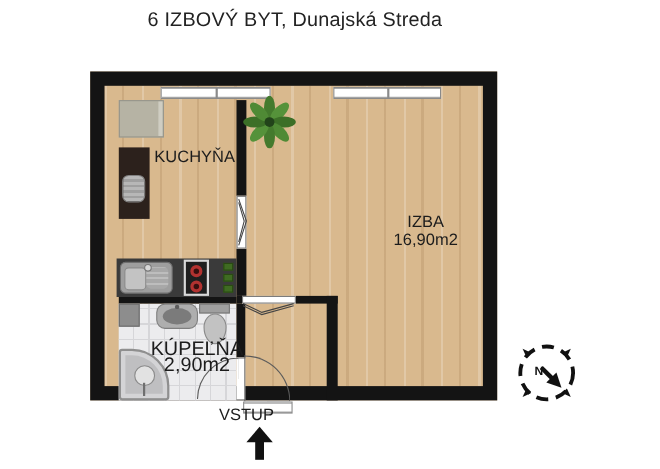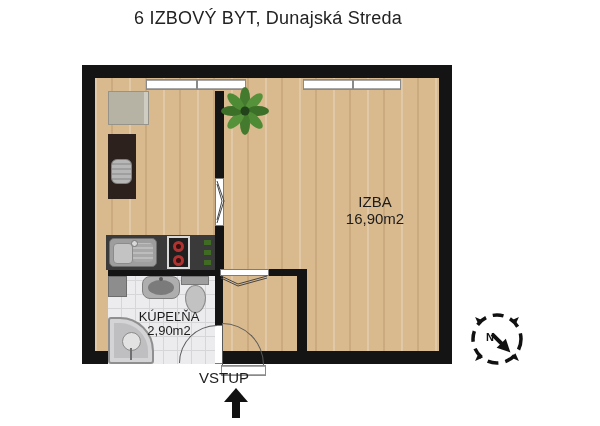--- a/index.html
+++ b/index.html
@@ -53,22 +53,22 @@
   #shower{position:absolute;left:13px;top:239px;width:46px;height:47px;background:#bfbfc1;border:2px solid #8f8f8f;
     border-radius:3px 34px 3px 3px;box-sizing:border-box;box-shadow:inset 0 0 0 4px #d4d4d6;}
   #shower .head{position:absolute;left:12px;top:13px;width:17px;height:17px;background:#e2e2e2;border:1px solid #8a8a8a;border-radius:50%;}
   #shower .stem{position:absolute;left:20px;top:29px;width:2px;height:12px;background:#6f6f6f;}
   
   #bath-arc{left:84px;top:247px;width:38px;height:38px;border-top:1.5px solid #5a5a5a;border-left:1.5px solid #5a5a5a;border-top-left-radius:100% 100%;}
   #entry-arc{left:127px;top:245px;width:42px;height:42px;border-top:1.5px solid #5a5a5a;border-right:1.5px solid #5a5a5a;border-left:1.5px solid #5a5a5a;border-top-right-radius:100% 100%;}
   
   .room-label{position:absolute;text-align:center;color:#1c1c1c;}
   #lbl-kitchen{left:33px;top:57px;width:98px;font-size:15px;line-height:16px;}
-  #lbl-living{left:205px;top:115px;width:110px;font-size:15px;line-height:17px;padding-left:20px;}
-  #lbl-bath{left:25px;top:232px;width:98px;font-size:13px;line-height:14px;}
+  #lbl-living{left:217px;top:115px;width:110px;font-size:15px;line-height:17px;padding-left:20px;}
+  #lbl-bath{left:35px;top:232px;width:98px;font-size:18px;line-height:14px;}
   #lbl-hall{left:127px;top:236px;width:76px;font-size:14px;}
   #vstup{position:absolute;left:199px;top:369px;width:76px;text-align:left;font-size:15px;color:#1c1c1c;}
   #arrow-head{position:absolute;left:224px;top:388px;width:0;height:0;
     border-left:12px solid transparent;border-right:12px solid transparent;border-bottom:14px solid #111;}
   #arrow-stem{position:absolute;left:232px;top:401px;width:8px;height:17px;background:#111;}
   #compass{position:absolute;left:464px;top:306px;}
 </style>
 </head>
 <body>
 
@@ -147,20 +147,21 @@
     <div class="tap"></div>
   </div>
   <div id="toilet-tank"></div>
   <div id="toilet-bowl"></div>
   <div id="shower">
     <div class="head"></div>
     <div class="stem"></div>
   </div>
 
   <div class="room-label" id="lbl-kitchen">
+    <div>KUCHYŇA</div>
   </div>
   <div class="room-label" id="lbl-living">
     <div>IZBA</div>
     <div>16,90m2</div>
   </div>
   <div class="room-label" id="lbl-bath">
     <div>KÚPEĽŇA</div>
     <div>2,90m2</div>
   </div>
 </div>

